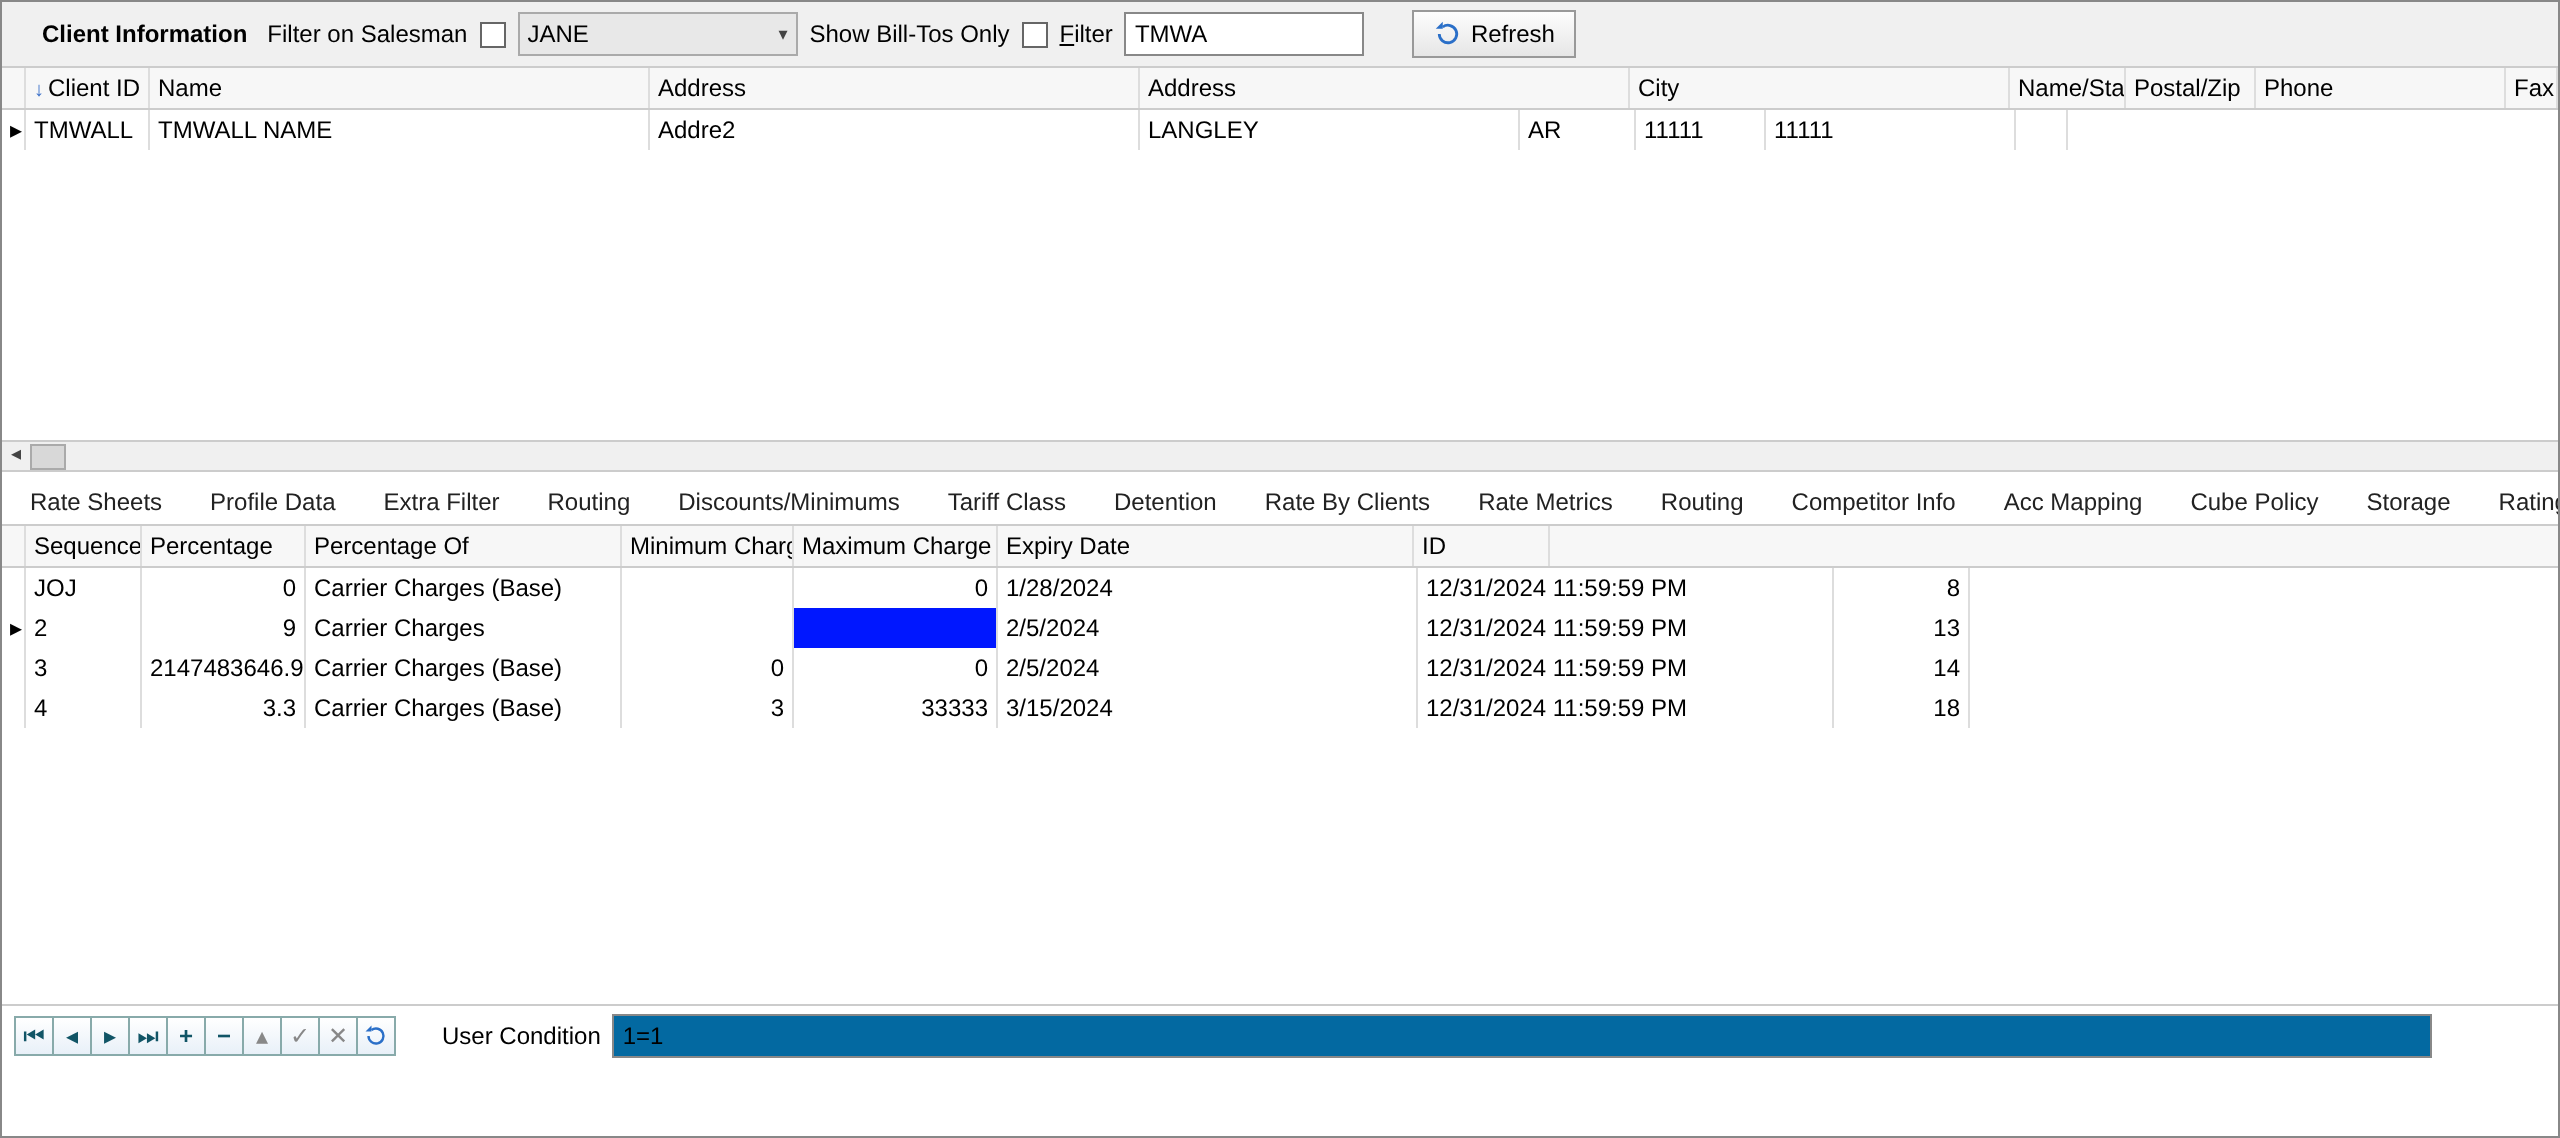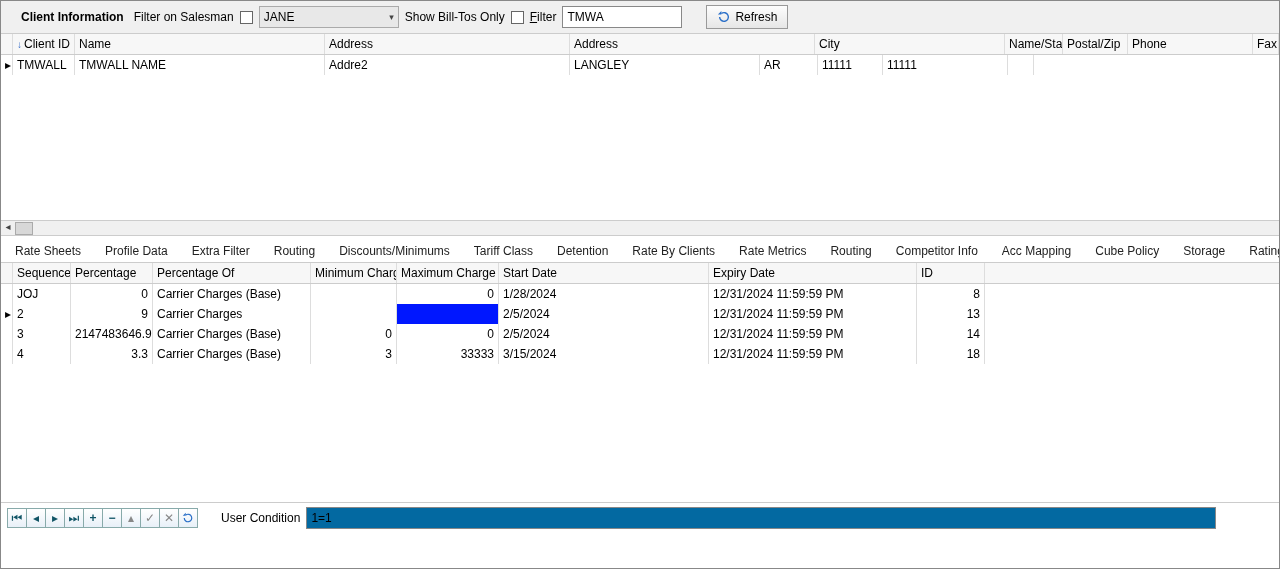--- a/index.html
+++ b/index.html
@@ -210,21 +210,20 @@
     <div class="tab">Rating Method</div>
   </div>
 
 <div class="grid-header" id="markup-header">
     <div class="col" style="width: 12px;"></div>
     <div class="col" style="width: 58px;">Sequence</div>
     <div class="col" style="width: 82px;">Percentage</div>
     <div class="col" style="width: 158px;">Percentage Of</div>
     <div class="col" style="width: 86px;">Minimum Charg</div>
     <div class="col" style="width: 102px;">Maximum Charge</div>
-    <div class="col" style="width: 210px;">Start Date</div>
     <div class="col" style="width: 208px;">Expiry Date</div>
     <div class="col" style="width: 68px;">ID</div>
   </div>
 <div class="grid-area-bottom" id="markup-rows">
     <div class="grid-row bottom-row">
       <div class="col row-marker" style="width: 12px;"></div>
       <div class="col" style="width: 58px;">JOJ</div>
       <div class="col num" style="width: 82px;">0</div>
       <div class="col" style="width: 158px;">Carrier Charges (Base)</div>
       <div class="col num" style="width: 86px;"></div>

